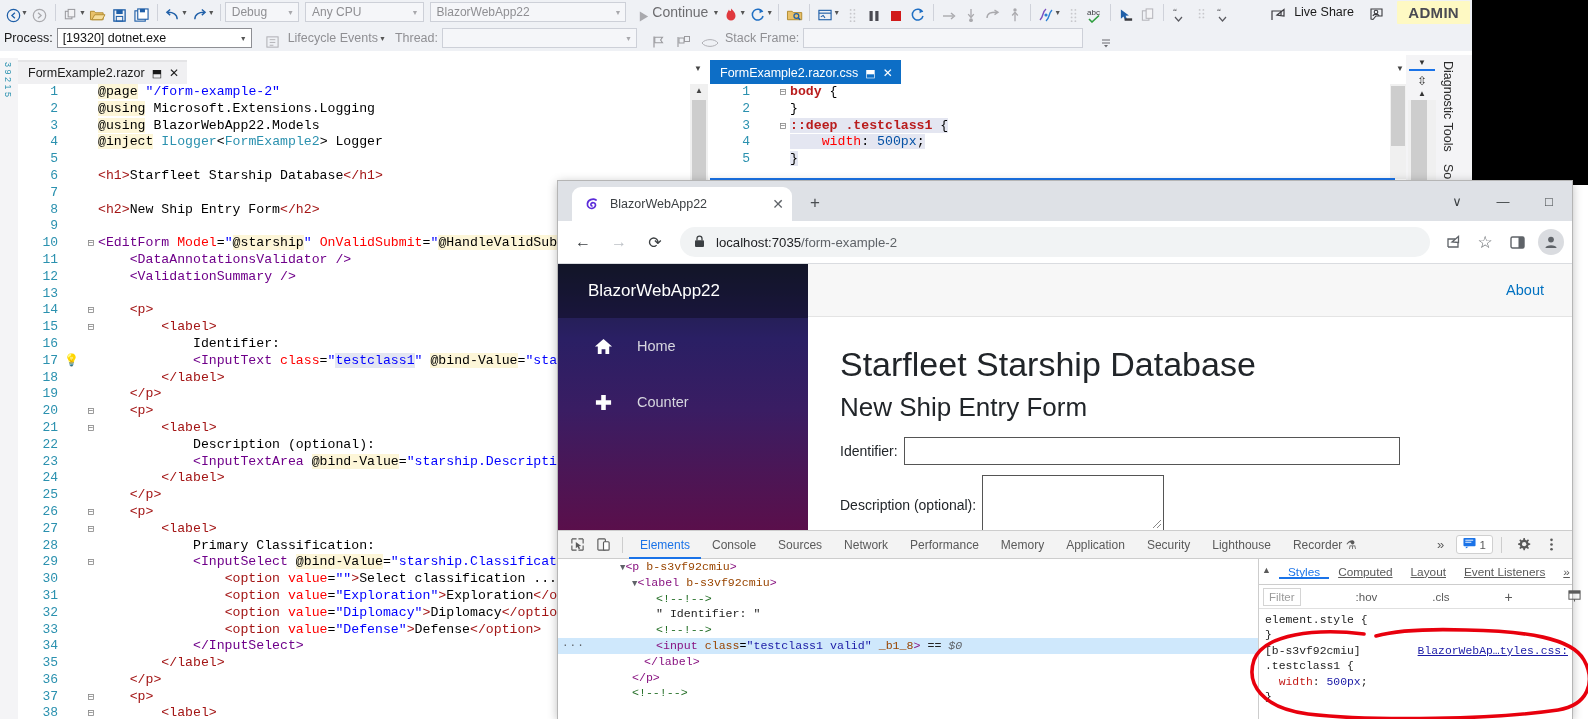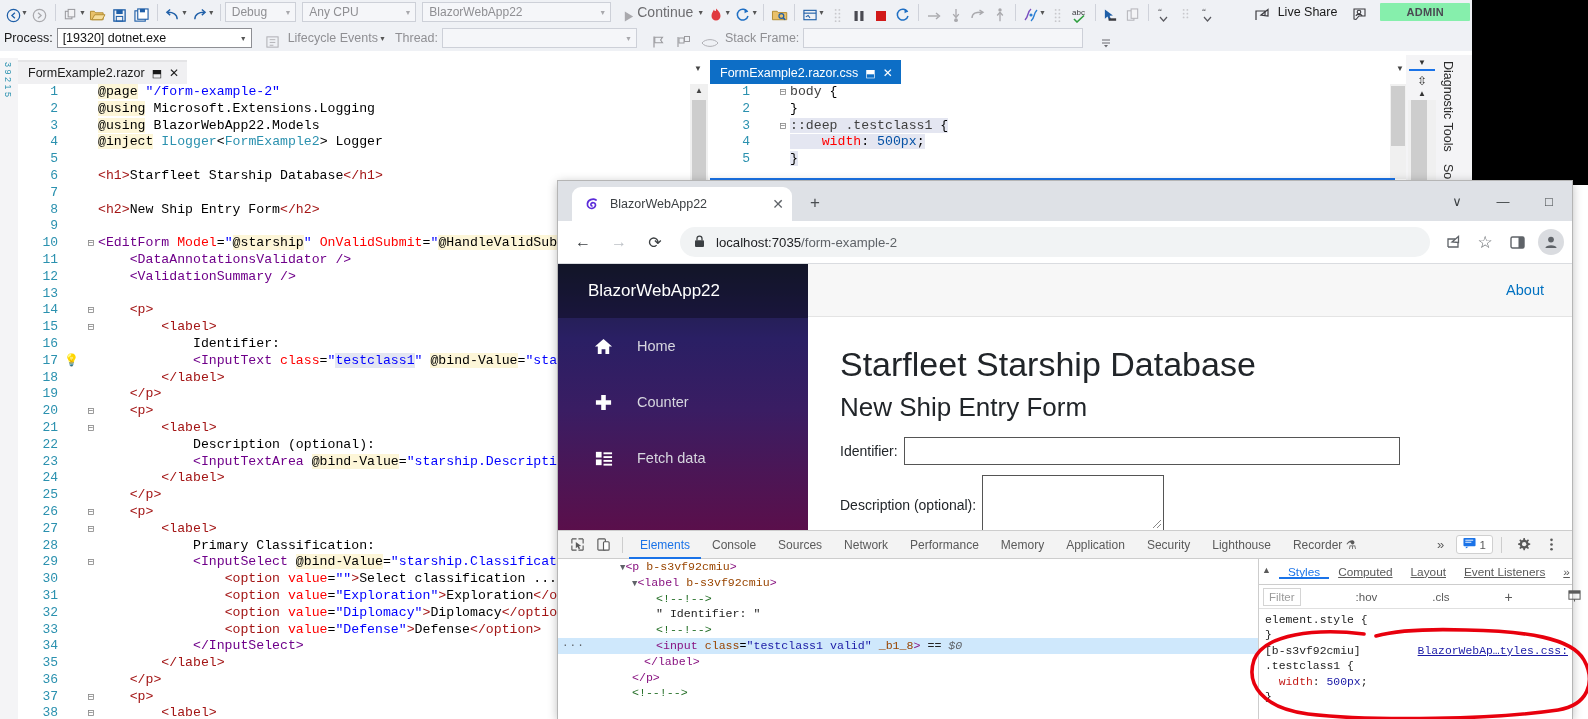--- a/index.html
+++ b/index.html
@@ -34,22 +34,22 @@
   .tb-dropdown {
     height:20px; border:1px solid #cdd0d8; background:#f5f6f9; color:#8f8f93;
     font-size:12px; display:flex; align-items:center; padding:0 4px 0 6px; gap:4px;
     justify-content:space-between;
   }
   .tb-dropdown .v { white-space:nowrap; overflow:hidden; }
   .tb-dropdown .c { font-size:7px; color:#a8a8ac; }
   .tb-text { font-size:14px; color:#6d6d70; white-space:nowrap; }
   .tb-label { font-size:12.5px; color:#1a1a1a; white-space:nowrap; }
   .tb-label-dim { font-size:12.5px; color:#8f8f93; white-space:nowrap; }
-  .admin-chip { background:#86efac; color:#4a4a52; font-size:11px; font-weight:bold;
-                padding:3px 26px; border-radius:1px; letter-spacing:.3px;}
+  .admin-chip { background:#fef9c3; color:#4a4a52; font-size:15px; font-weight:bold;
+                padding:3px 11px; border-radius:1px; letter-spacing:.3px;}
   .proc-input { height:20px; width:195px; border:1px solid #8e8f94; background:#fff;
                 display:flex; align-items:center; padding:0 4px 0 5px; justify-content:space-between;
                 font-size:12.5px; color:#111;}
   .thread-input { height:20px; width:195px; border:1px solid #cdd0d8; background:#f5f6f9;
                 display:flex; align-items:center; padding:0 4px; justify-content:flex-end;}
   .frame-input { height:20px; width:280px; border:1px solid #cdd0d8; background:#f5f6f9;}
 
   
   .docwell-left { position:absolute; left:18px; top:60px; width:690px; height:24px; }
   .docwell-right { position:absolute; left:710px; top:60px; width:700px; height:24px; }
@@ -76,21 +76,21 @@
   .chgbar.none { background:transparent; }
   .outline { width:14px; flex:0 0 14px; color:#808080; font-size:11px; text-align:center; }
   .code { flex:1 1 auto; white-space:pre; }
   .k-razor { color:#000; background:#fdf6d8; }
   .k-tag { color:#a31515; }
   .k-tagp { color:#6f008a; }
   .k-attr { color:#ff0000; }
   .k-str { color:#0000ff; }
   .k-type { color:#2b91af; }
   .k-txt { color:#000; }
-  .k-sel { color:#404040; }
+  .k-sel { color:#b91c1c;font-weight:bold; }
   .k-prop { color:#ff0000; }
   .k-val { color:#0451a5; }
   .hl { background:#e4e6f1;text-align:right; }
   .bulb { color:#c0a000; font-size:12px; }
 
   .vs-scroll-left { position:absolute; left:690px; top:84px; width:18px; height:635px;
                     background:#f0f0f0; }
   .vs-scroll-right { position:absolute; left:1390px; top:84px; width:16px; height:95px;
                      background:#f0f0f0; }
   .sb-thumb { position:absolute; background:#cdcdcd; border-radius:0; }
@@ -680,33 +680,20 @@
           </span>
           <span>Home</span>
         </div>
         <div class="bl-navitem">
           <span class="ico">
             <svg width="19" height="19" viewBox="0 0 20 20">
                 <path d="M7.6 2 H12.4 V7.6 H18 V12.4 H12.4 V18 H7.6 V12.4 H2 V7.6 H7.6z" fill="#ffffff"></path>
               </svg>
           </span>
           <span>Counter</span>
-        </div>
-        <div class="bl-navitem">
-          <span class="ico">
-            <svg width="19" height="19" viewBox="0 0 20 20">
-                <rect x="2" y="3" width="6" height="6" fill="#fff"></rect>
-                <rect x="2" y="11" width="6" height="6" fill="#fff"></rect>
-                <rect x="10" y="3.5" width="9" height="2" fill="#fff"></rect>
-                <rect x="10" y="7.5" width="9" height="2" fill="#fff"></rect>
-                <rect x="10" y="11.5" width="9" height="2" fill="#fff"></rect>
-                <rect x="10" y="15.5" width="9" height="2" fill="#fff"></rect>
-              </svg>
-          </span>
-          <span>Fetch data</span>
         </div>
       </div>
 
       <div class="bl-topbar">
         <a href="#">About</a>
       </div>
 
       <div class="bl-main">
         <h1 class="bl-h1">Starfleet Starship Database</h1>
         <h2 class="bl-h2">New Ship Entry Form</h2>

